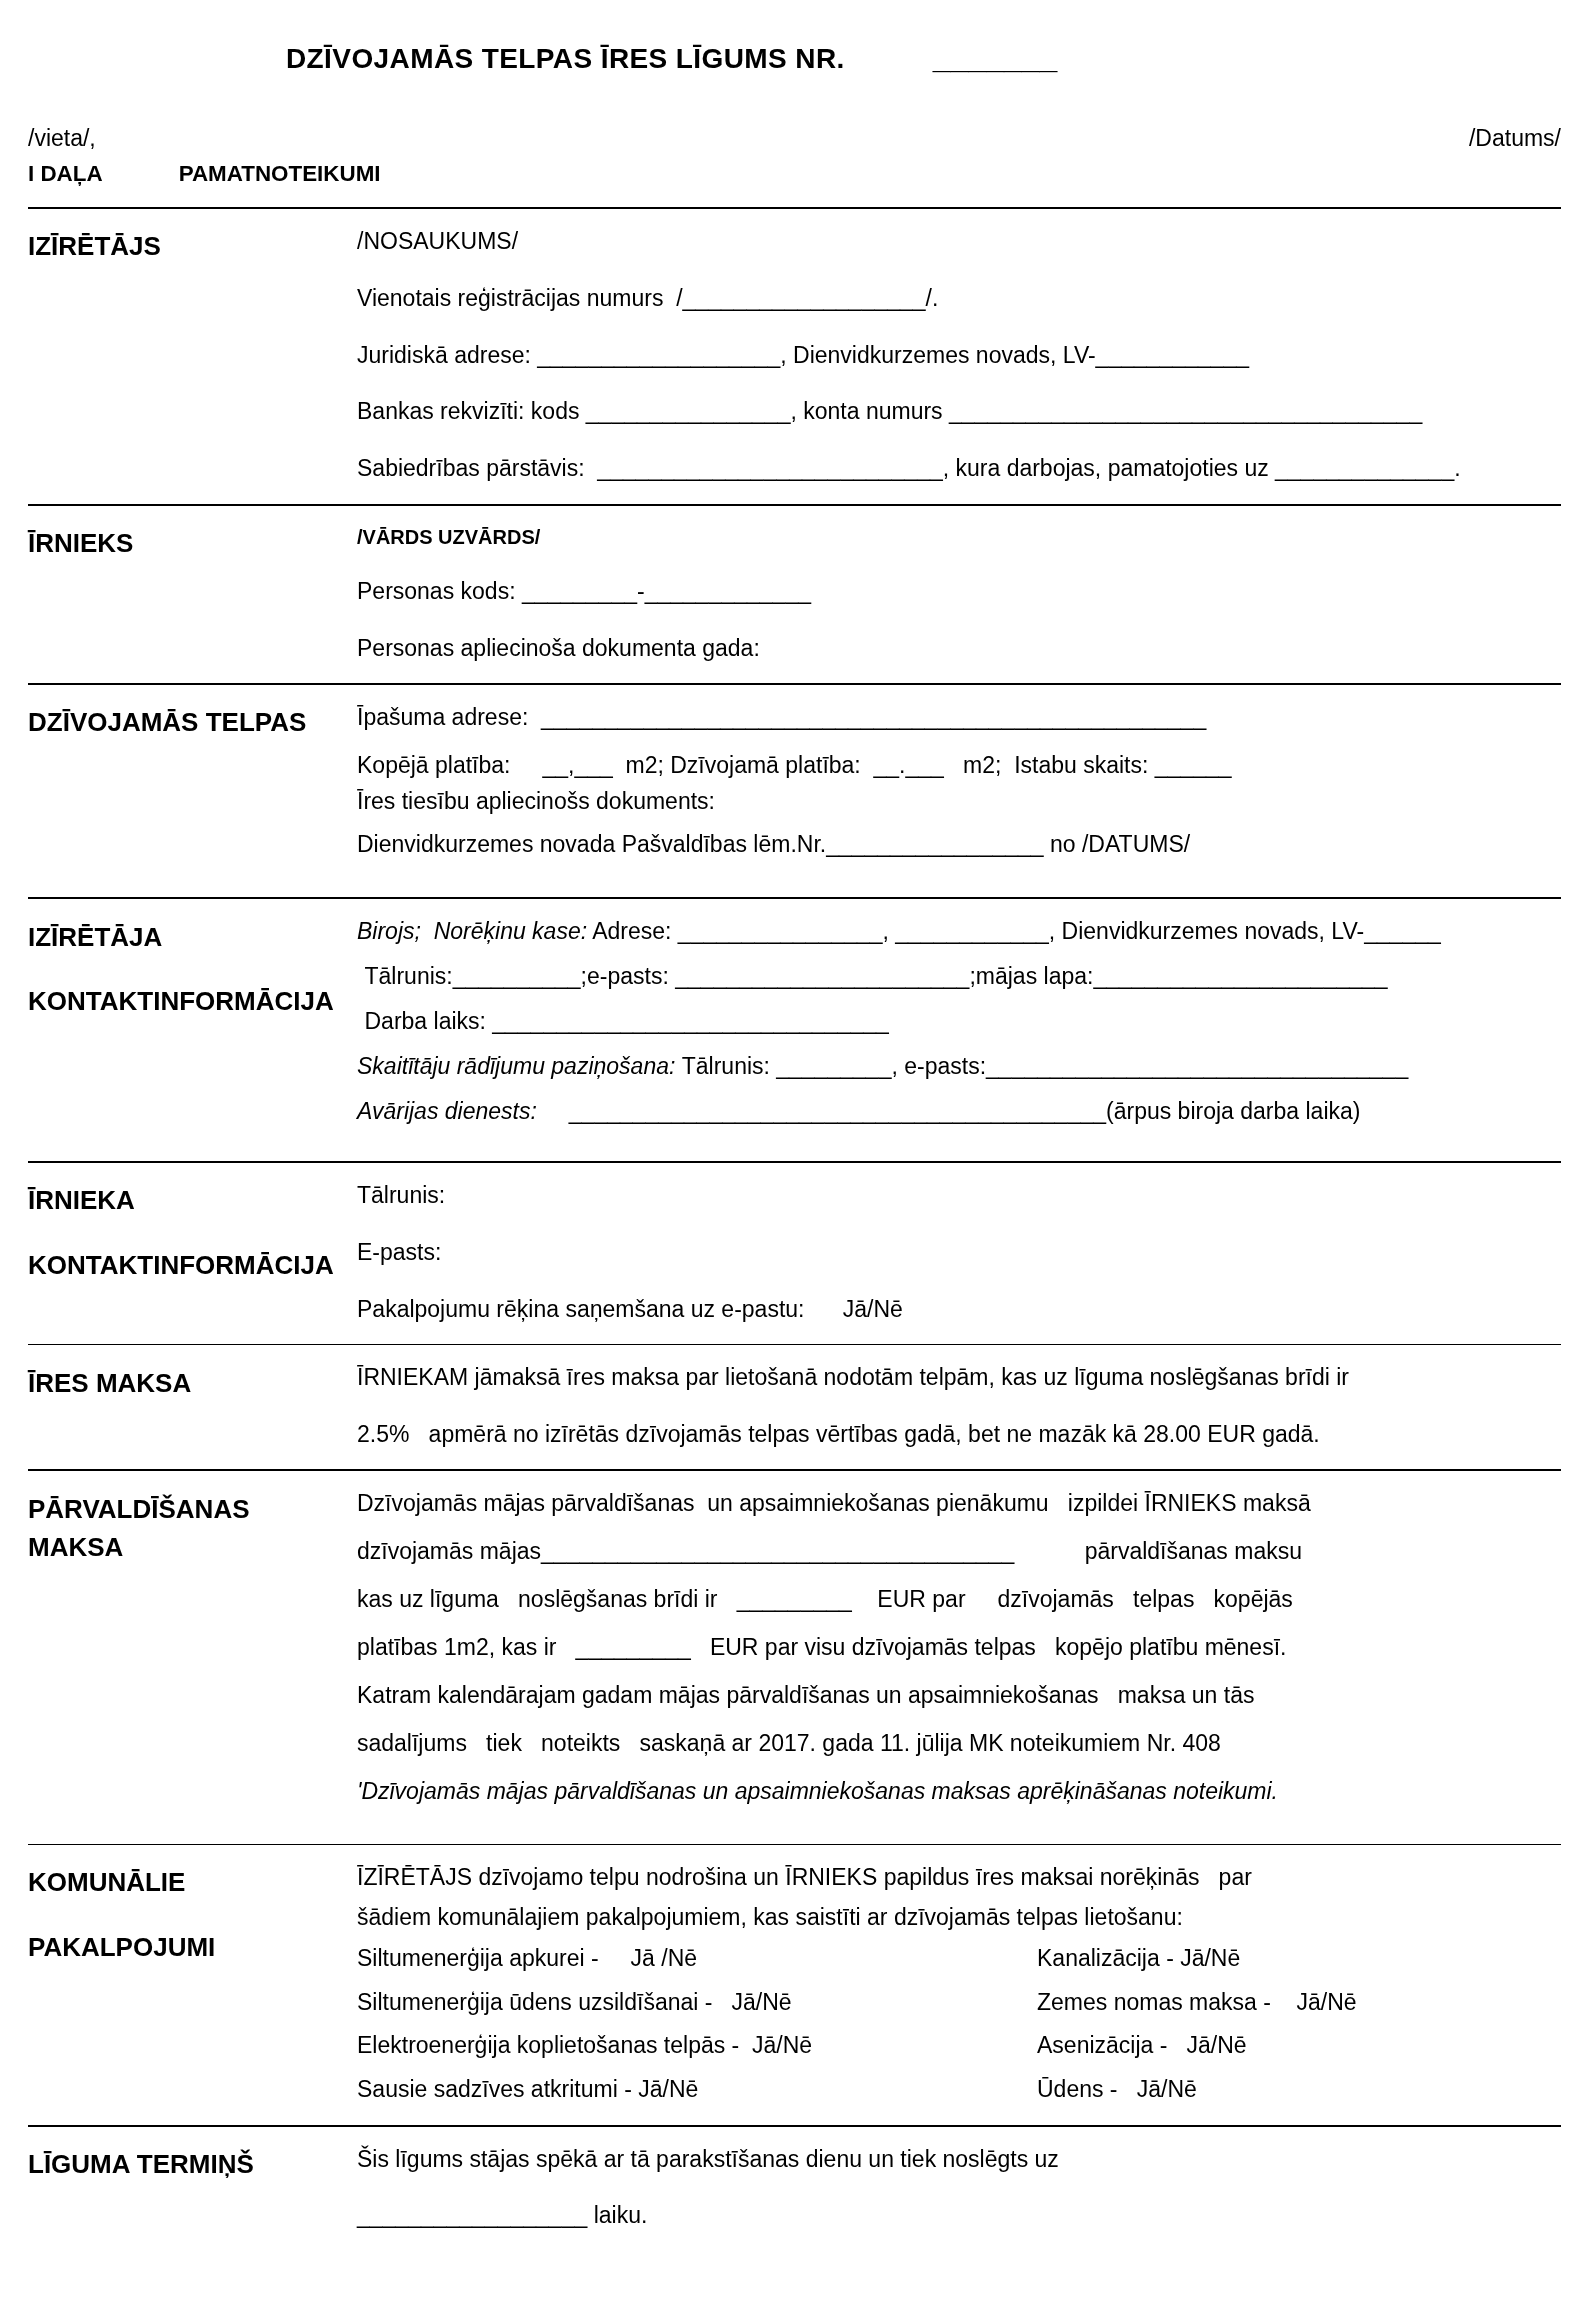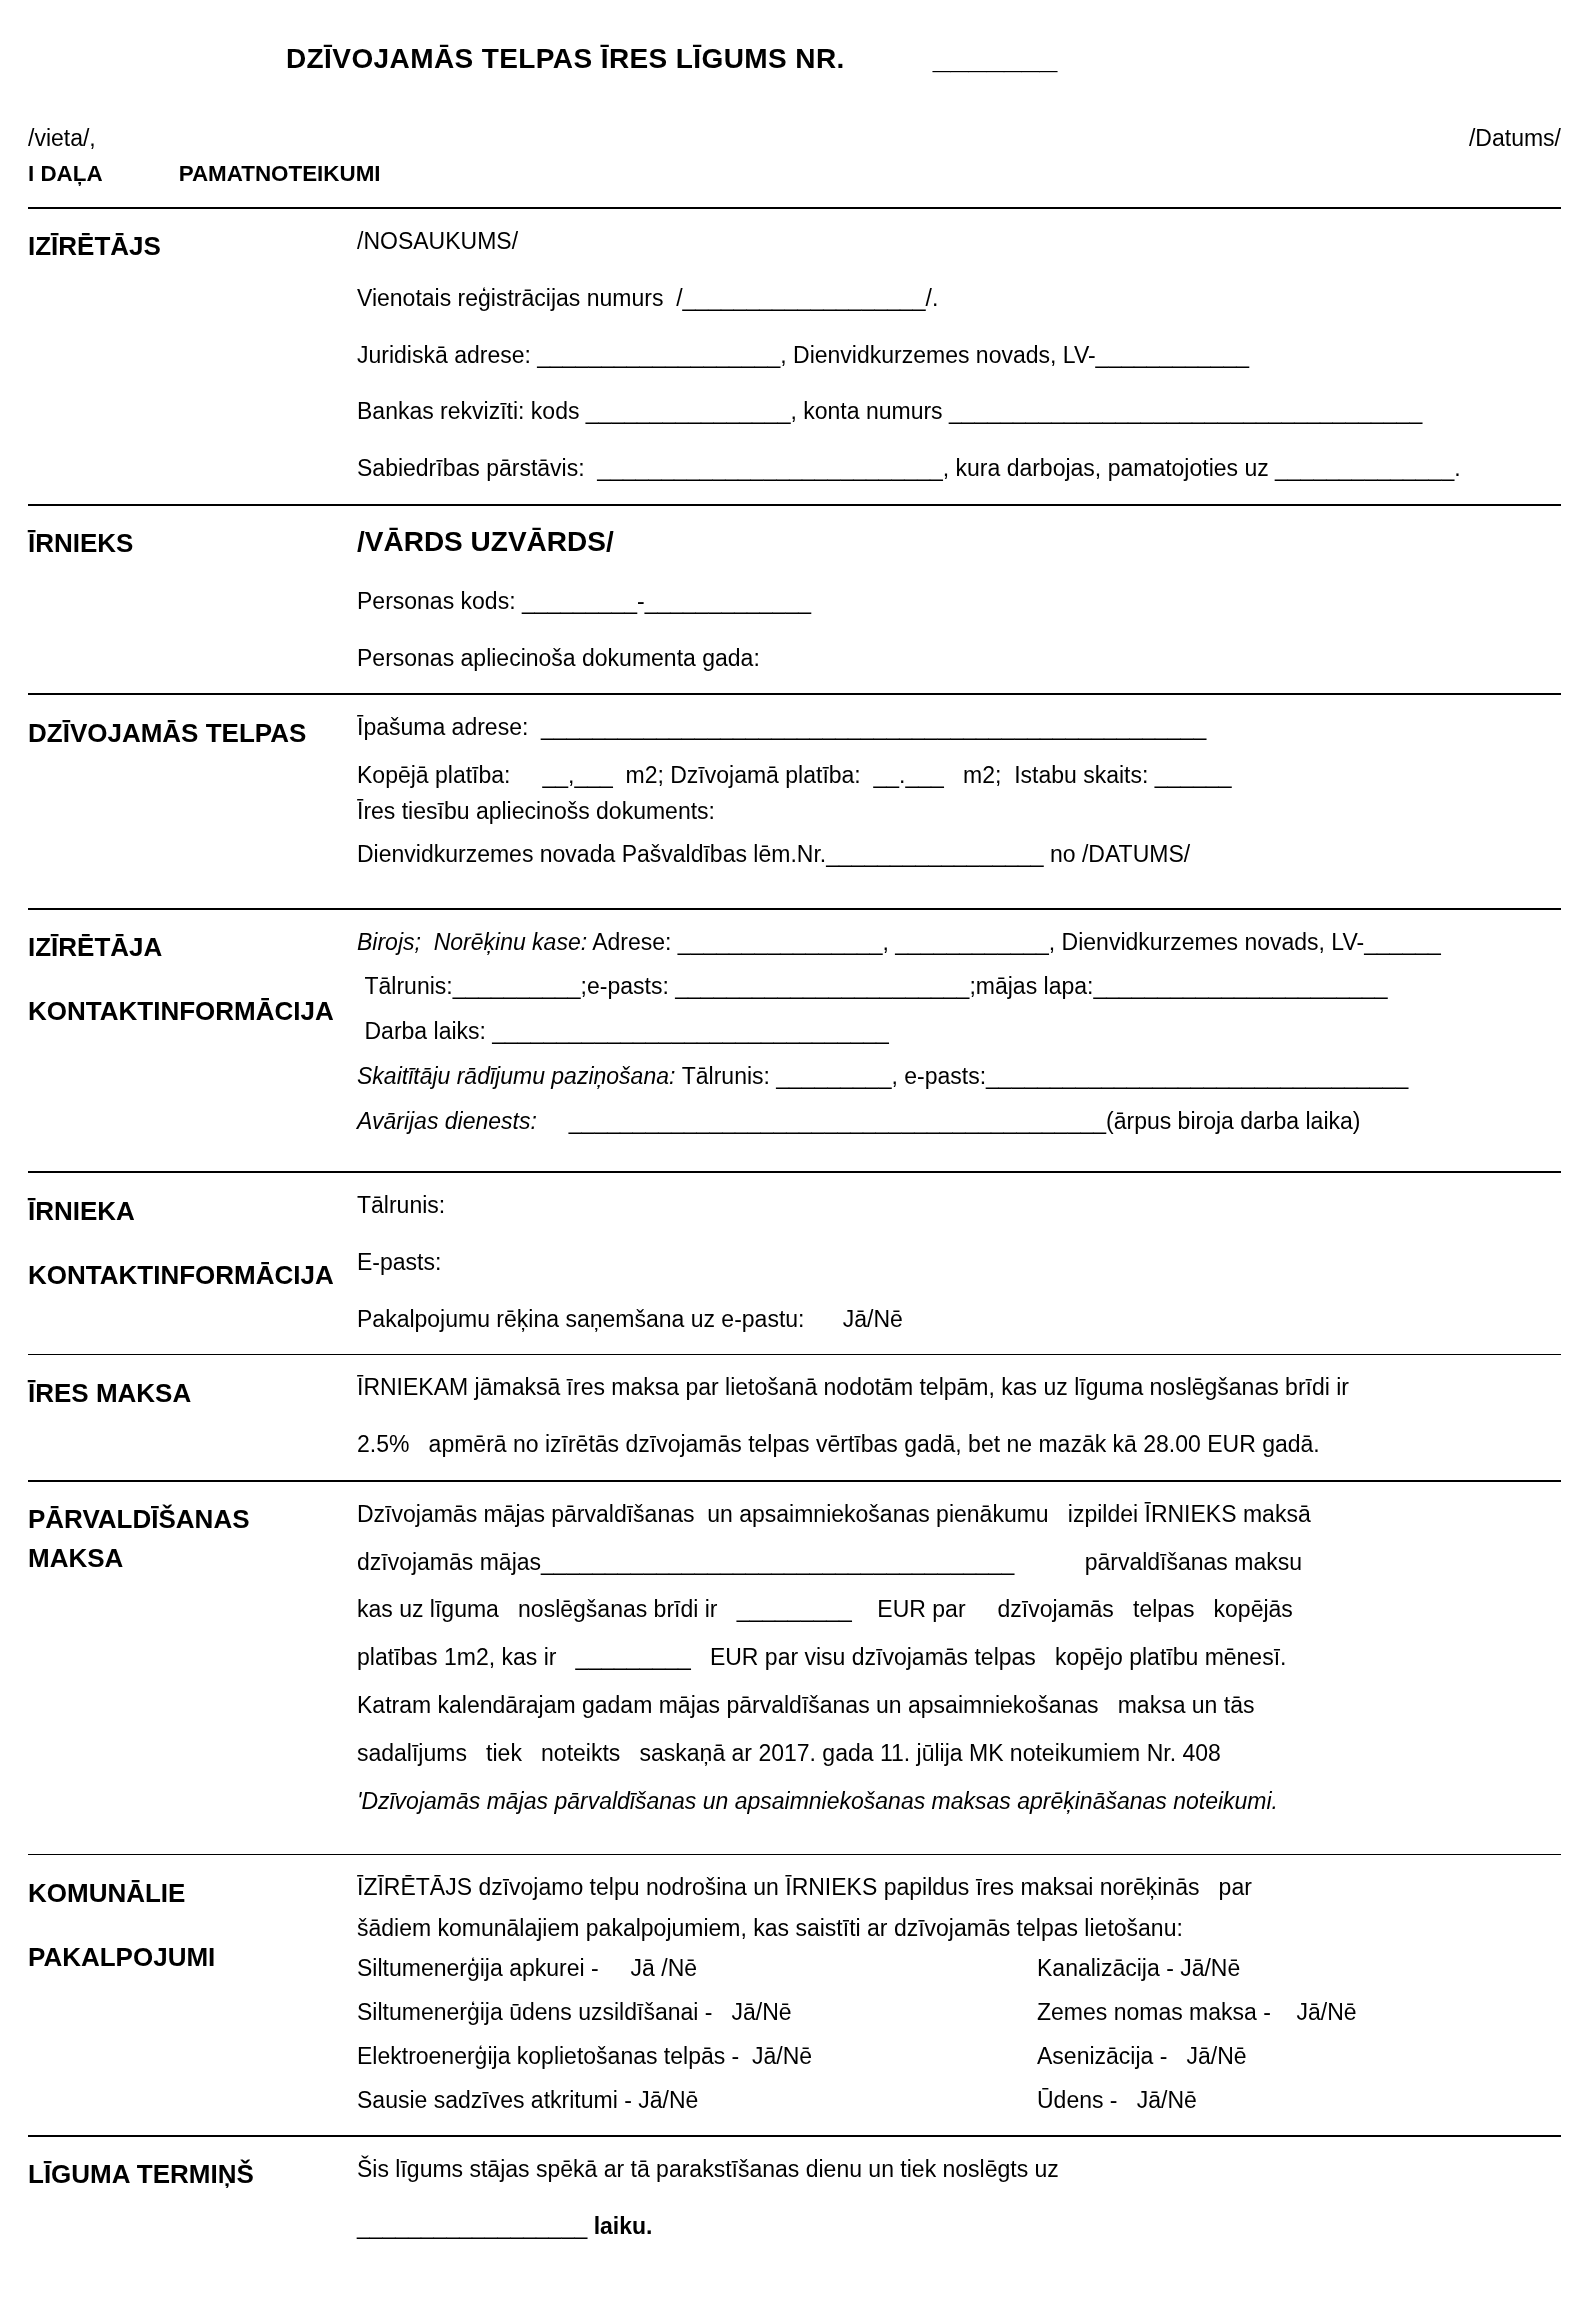--- a/index.html
+++ b/index.html
@@ -24,23 +24,23 @@
   .rule { border-top: 2.2px solid #000; height: 0; }
   .rule.thin { border-top-width: 1.5px; }
   .section { display: grid; grid-template-columns: 329px 1fr; padding: 18px 0 19.4px 0; }
   .label { font-weight: bold; font-size: 26px; padding-top: 4.5px; line-height: 1.2; }
   .label .l2 { margin-top: 33px; }
   .content { line-height: 1.3; }
   .content p { margin: 0 0 27px 0; white-space: pre-wrap; }
   .content p:last-child { margin-bottom: 0; }
   .content.mid p { margin-bottom: 18px; }
   .content.tight p { margin-bottom: 15px; }
-  .name-big { font-weight: bold; font-size: 28px; }
+  .name-big { font-weight: bold; font-size: 20px; }
   .it { font-style: italic; margin-top: 44px; }
-  .b { font-weight: bold; }
+  .b { font-weight: normal; }
   .util-row { display: grid; grid-template-columns: 680px 1fr; margin-bottom: 14px; white-space: pre-wrap; }
   .util-row:last-child { margin-bottom: 0; }
   .intro-p { margin-bottom: 10.5px !important; }
   .bottom-gap { height: 96px; }
 </style>
 </head>
 <body>
 
 <div class="page">
 

